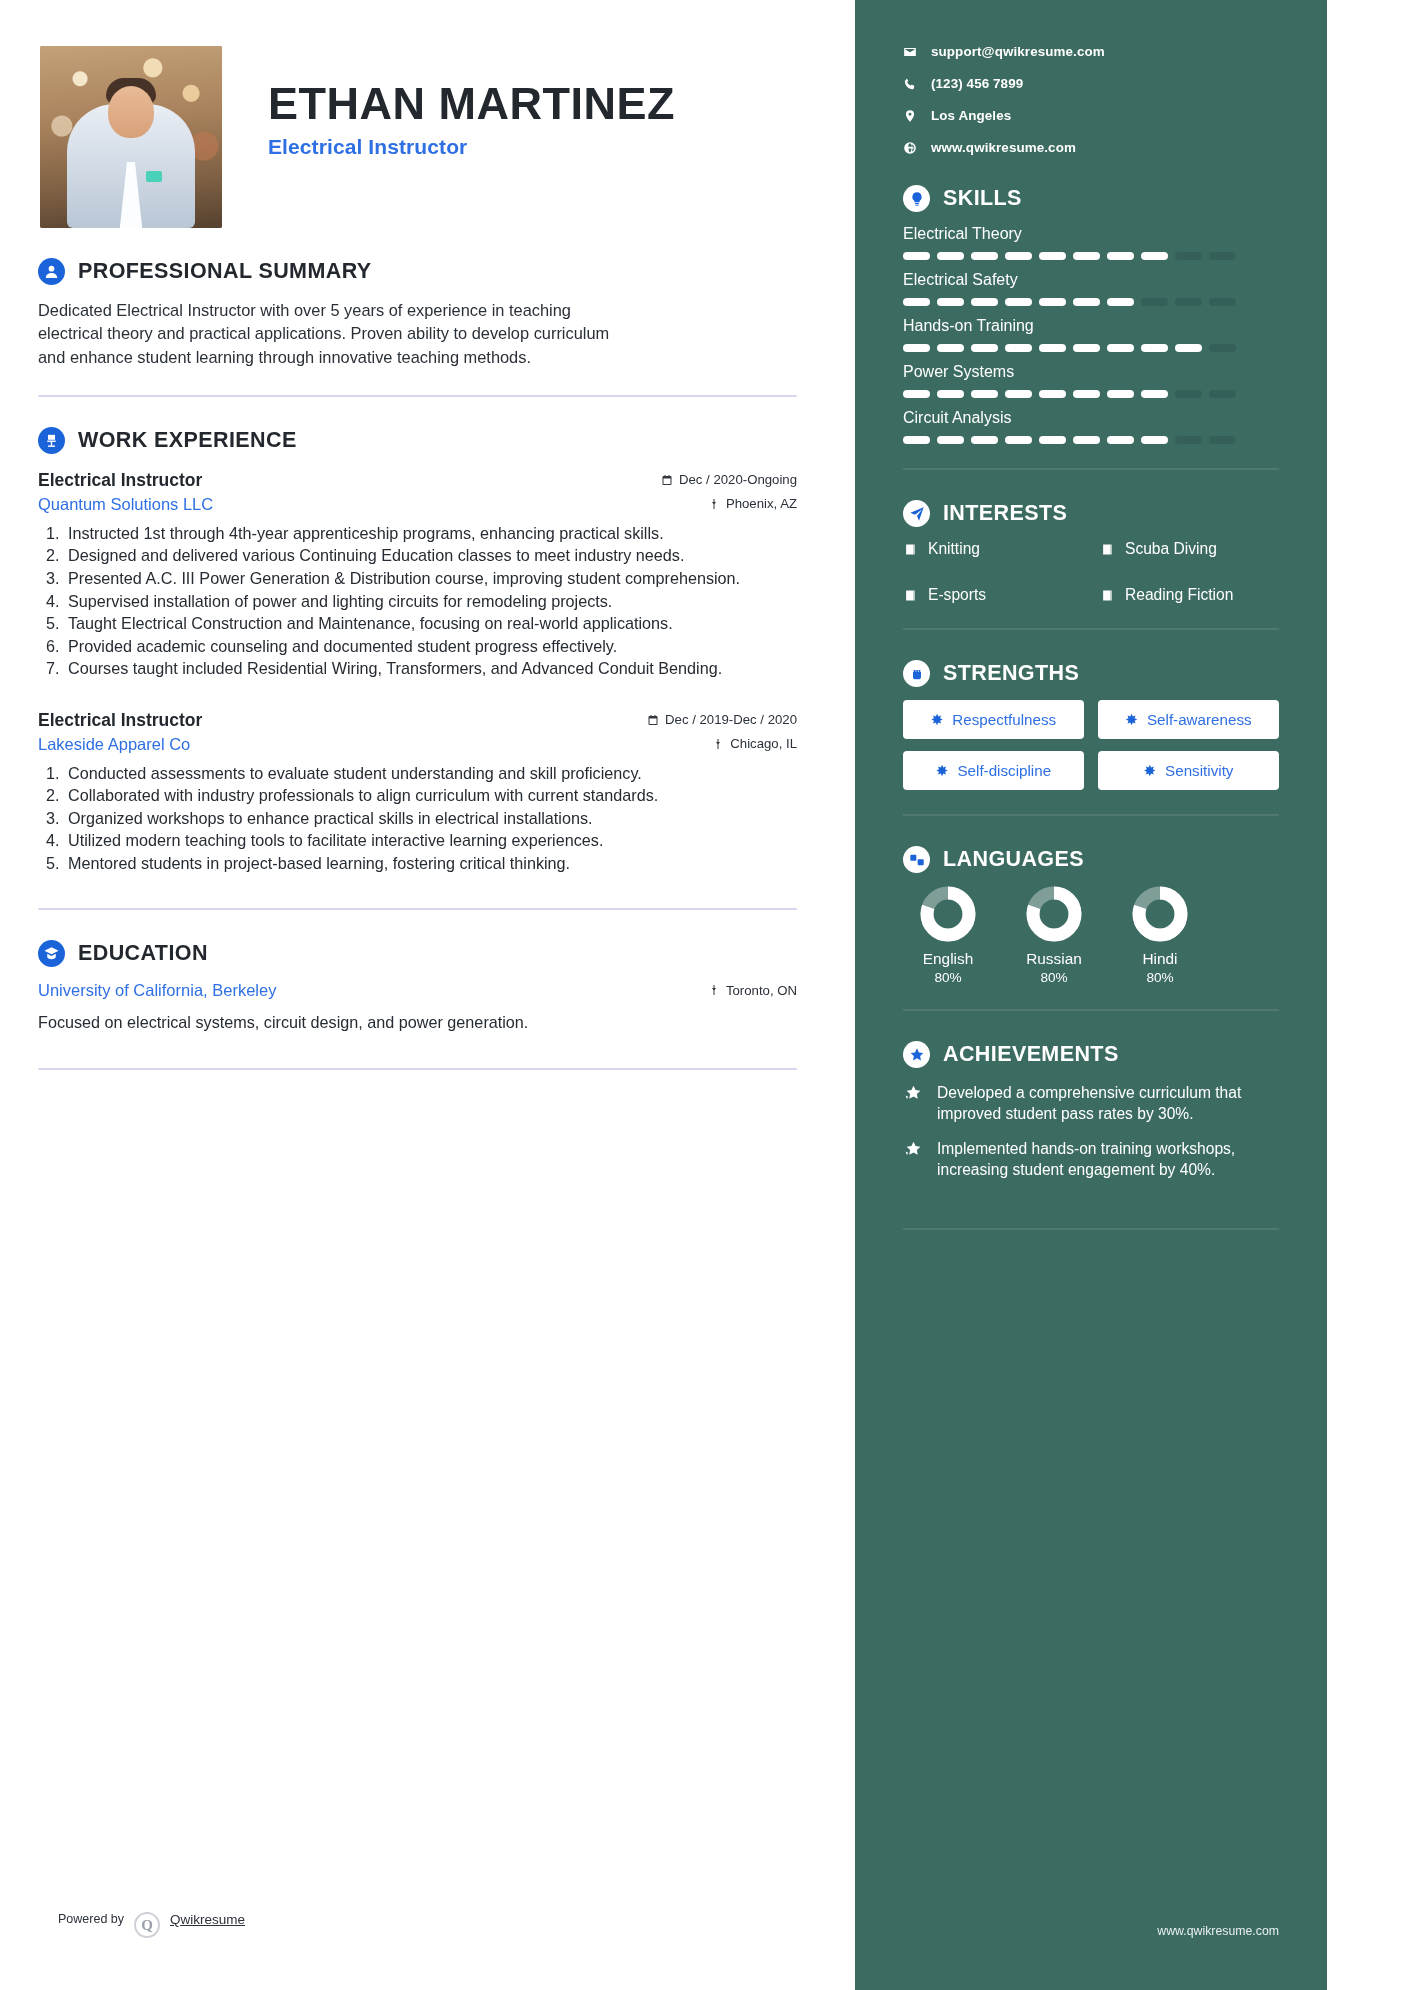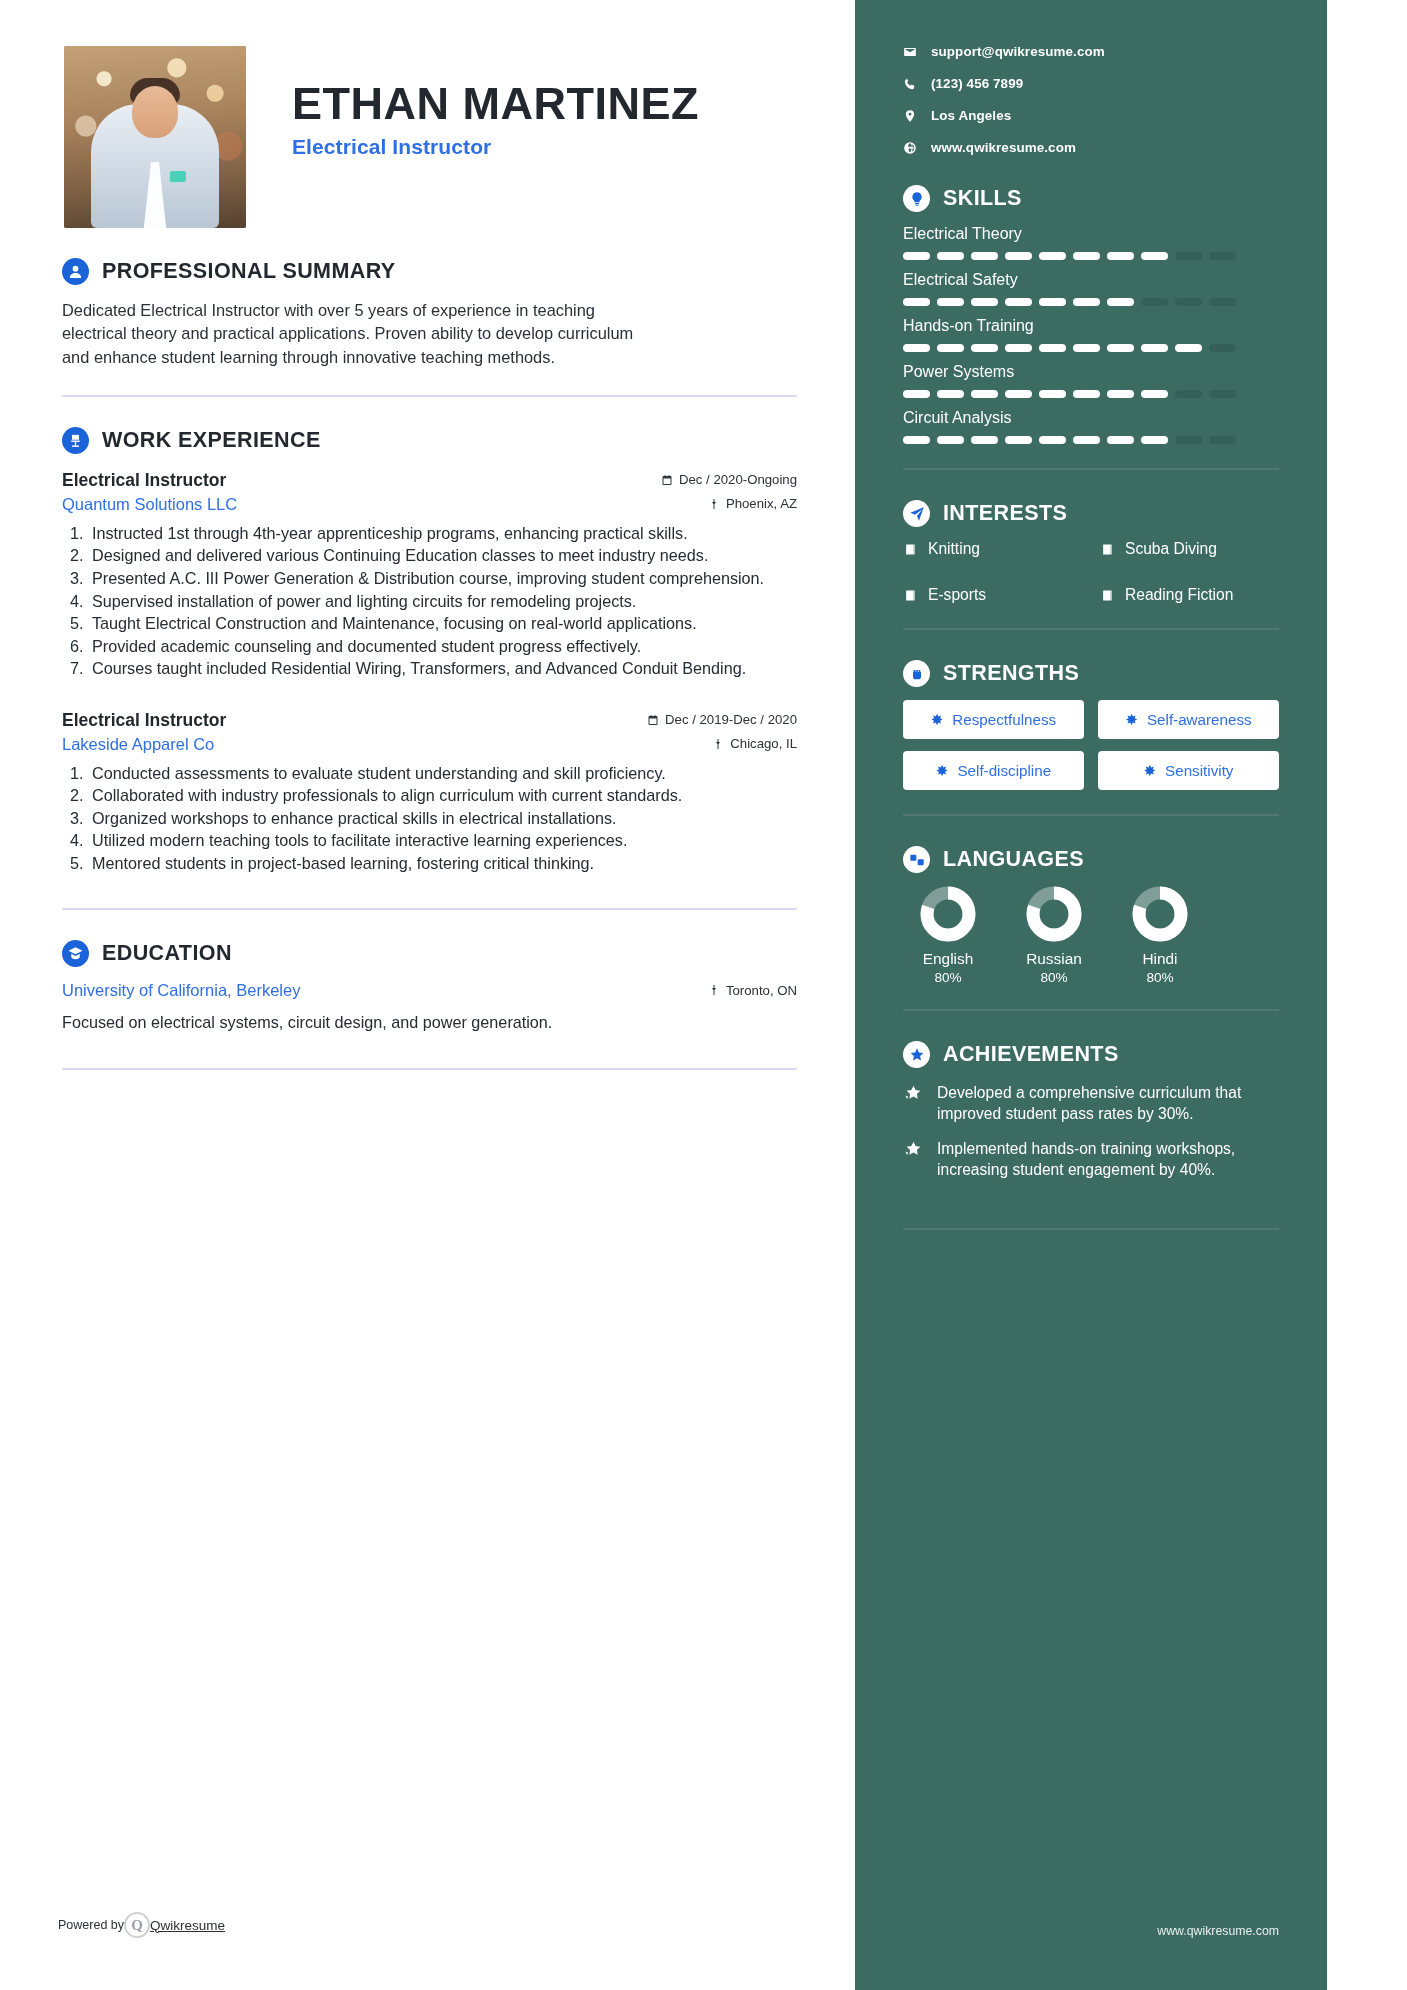--- a/index.html
+++ b/index.html
@@ -8,21 +8,21 @@
     font-family: "Liberation Sans", sans-serif;
     background: #ffffff;
     color: #20272e;
     -webkit-font-smoothing: antialiased;
   }
   .page { position: relative; width: 1407px; height: 1990px; display: flex; background:#fff; }
 
   
   .left {
     width: 855px;
-    padding: 46px 58px 0 62px;
+    padding: 46px 58px 0 38px;
     position: relative;
   }
   .header-row { display: flex; align-items: flex-start; gap: 0; }
   .photo {
     width: 182px; height: 182px;
     margin-left: 2px;
     border-radius: 2px;
     overflow: hidden;
     flex: none;
     background: linear-gradient(160deg,#b98a5e 0%,#8d6a4a 28%,#c9a273 55%,#6d5440 100%);
@@ -117,21 +117,21 @@
   }
 
   
   .edu-dates { display:flex; align-items:center; gap:7px; font-size:12.6px; color:#2b313a; }
   .edu-dates .d { line-height:1.12; text-align:center; }
   .edu-note { font-size: 16.2px; color:#262c33; margin-top: 13px; }
 
   
   .footer {
     position: absolute; left: 58px; bottom: 52px;
-    display:flex; align-items:center; gap: 0;
+    display:flex; gap: 10px;
   }
   .footer .pb { font-size: 12.5px; color: #2b313a; }
   .qlogo {
     width: 26px; height: 26px; border-radius: 50%;
     border: 2px solid #cfcfd6; color:#9aa0aa;
     display:flex; align-items:center; justify-content:center;
     font-size: 15px; font-weight:700; font-family:"Liberation Serif", serif;
   }
   .qname { font-size: 13.5px; color: #2b313a; text-decoration: underline; }
 

